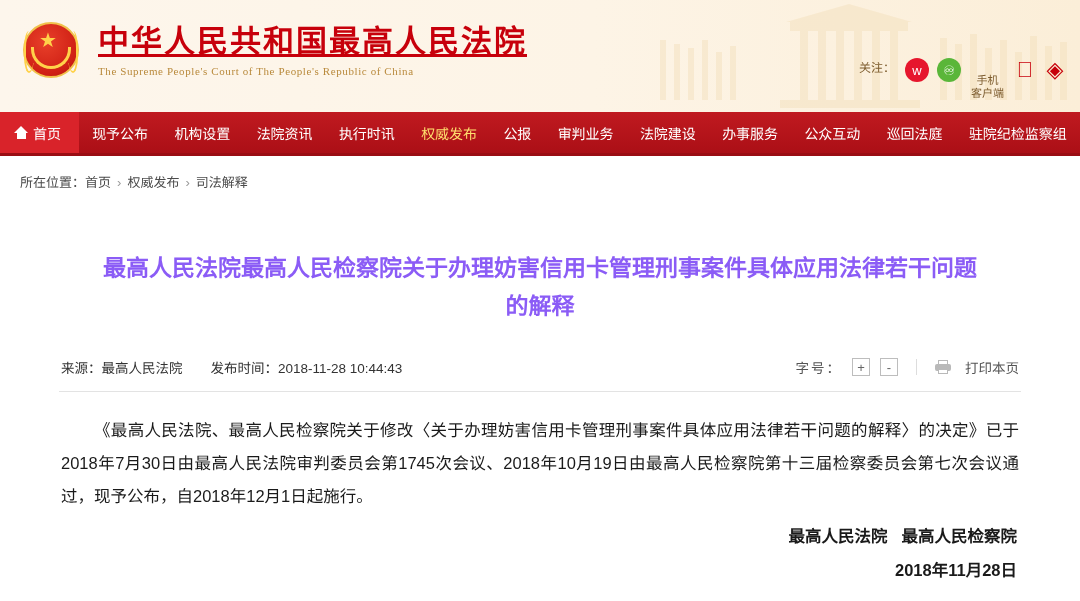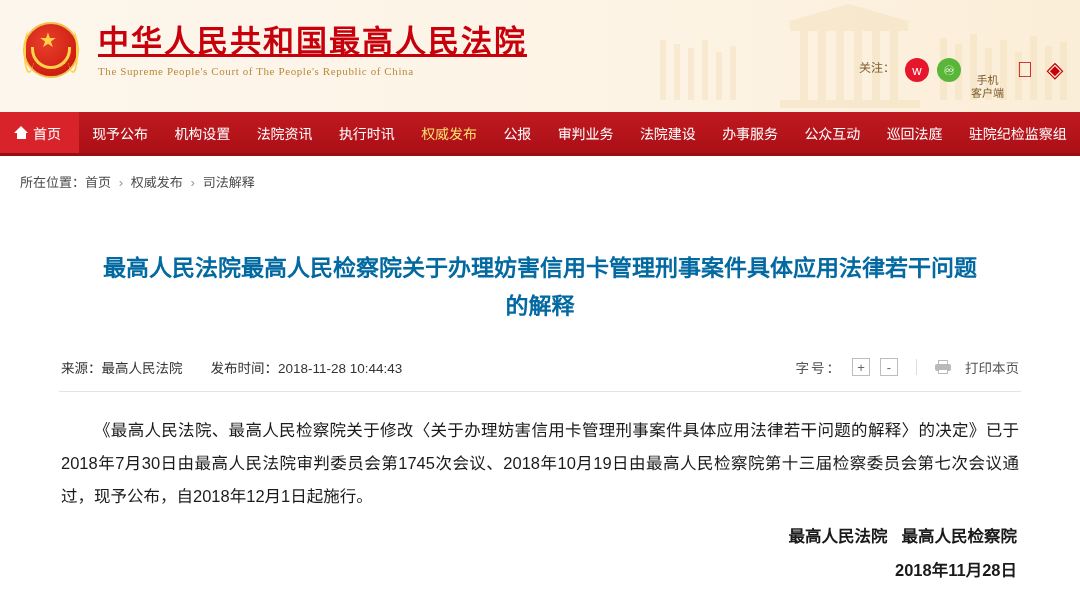--- a/index.html
+++ b/index.html
@@ -178,34 +178,33 @@
     padding: 0 6px;
   }
   .nav-item.active { color: #ffdf6e; }
 
   
   .breadcrumb {
     max-width: 1080px;
     padding: 16px 20px 10px 20px;
     font-size: 13px;
     color: #4b4b4b;
-    font-family: Liberation Mono, monospace;
   }
   .breadcrumb .sep { margin: 0 6px; color: #9a9a9a; }
 
   
   .article {
     width: 962px;
     margin: 0 auto;
     padding: 0 0 10px 0;
   }
   .article-title {
     font-size: 23px;
     font-weight: bold;
-    color: #0369a1;
+    color: #8b5cf6;
     text-align: center;
     line-height: 38px;
     padding: 48px 40px 26px 40px;
     font-family: "Liberation Sans", "DejaVu Sans", sans-serif;
   }
   .meta-row {
     display: flex;
     align-items: center;
     justify-content: space-between;
     font-size: 13.5px;

